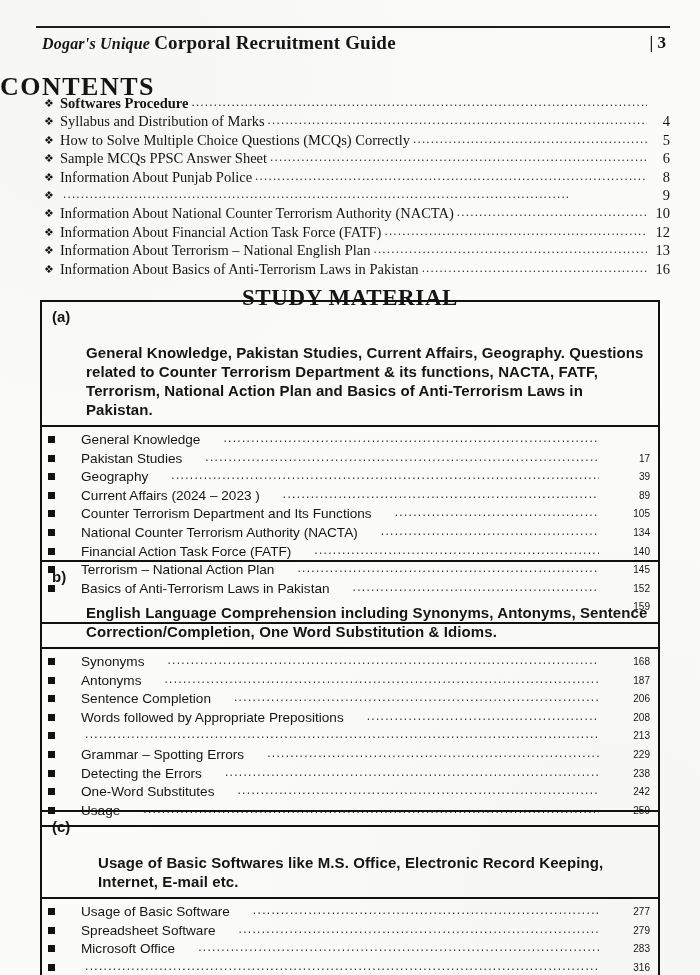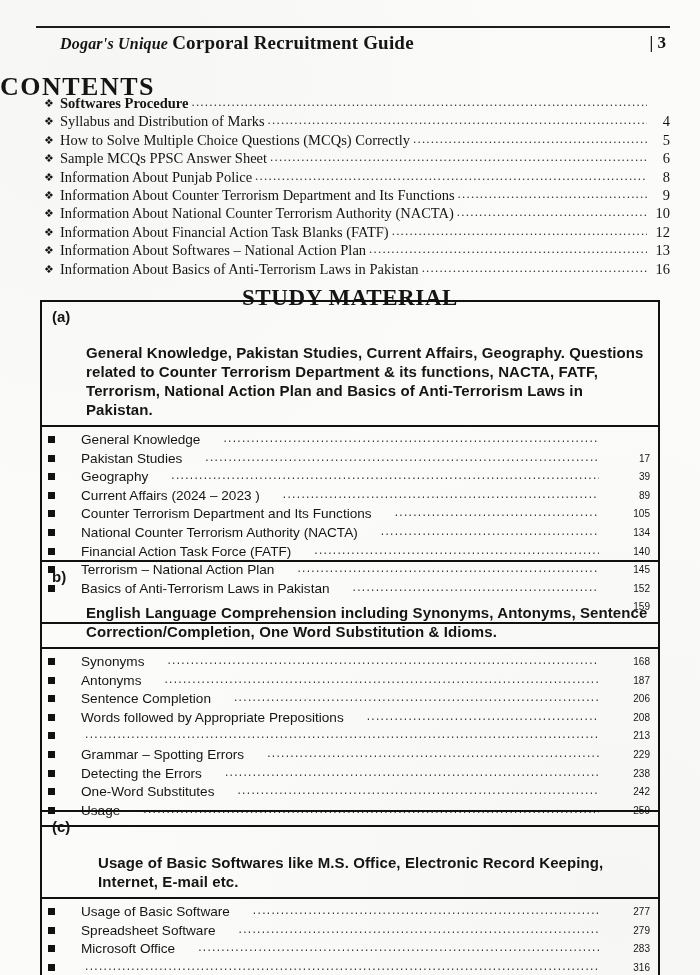--- a/index.html
+++ b/index.html
@@ -39,21 +39,21 @@
     position: absolute;
     left: 0;
     right: 0;
     top: 0;
     height: 2px;
     background: #1d1d1d;
   }
   .header-title {
     position: absolute;
     top: 6px;
-    left: 24px;
+    left: 6px;
     white-space: nowrap;
   }
   .brand {
     font-family: "Liberation Serif", serif;
     font-style: italic;
     font-weight: bold;
     font-size: 16px;
     letter-spacing: 0.2px;
   }
   .booktitle {
@@ -262,42 +262,41 @@
 
     <div class="c-row">
       <span class="c-bullet">❖</span>
       <span class="c-label">Information About Punjab Police</span>
       <span class="c-dots">..................................................................................................................</span>
       <span class="c-page">8</span>
     </div>
 
     <div class="c-row">
       <span class="c-bullet">❖</span>
-      <span class="c-label">Information About Counter Terrorism Department and Its Functions</span>
       <span class="c-dots">..................................................................................................................</span>
       <span class="c-page">9</span>
     </div>
 
     <div class="c-row">
       <span class="c-bullet">❖</span>
       <span class="c-label">Information About National Counter Terrorism Authority (NACTA)</span>
       <span class="c-dots">..................................................................................................................</span>
       <span class="c-page">10</span>
     </div>
 
     <div class="c-row">
       <span class="c-bullet">❖</span>
-      <span class="c-label">Information About Financial Action Task Blanks (FATF)</span>
+      <span class="c-label">Information About Financial Action Task Force (FATF)</span>
       <span class="c-dots">..................................................................................................................</span>
       <span class="c-page">12</span>
     </div>
 
     <div class="c-row">
       <span class="c-bullet">❖</span>
-      <span class="c-label">Information About Softwares – National Action Plan</span>
+      <span class="c-label">Information About Terrorism – National English Plan</span>
       <span class="c-dots">..................................................................................................................</span>
       <span class="c-page">13</span>
     </div>
 
     <div class="c-row">
       <span class="c-bullet">❖</span>
       <span class="c-label">Information About Basics of Anti-Terrorism Laws in Pakistan</span>
       <span class="c-dots">..................................................................................................................</span>
       <span class="c-page">16</span>
     </div>

